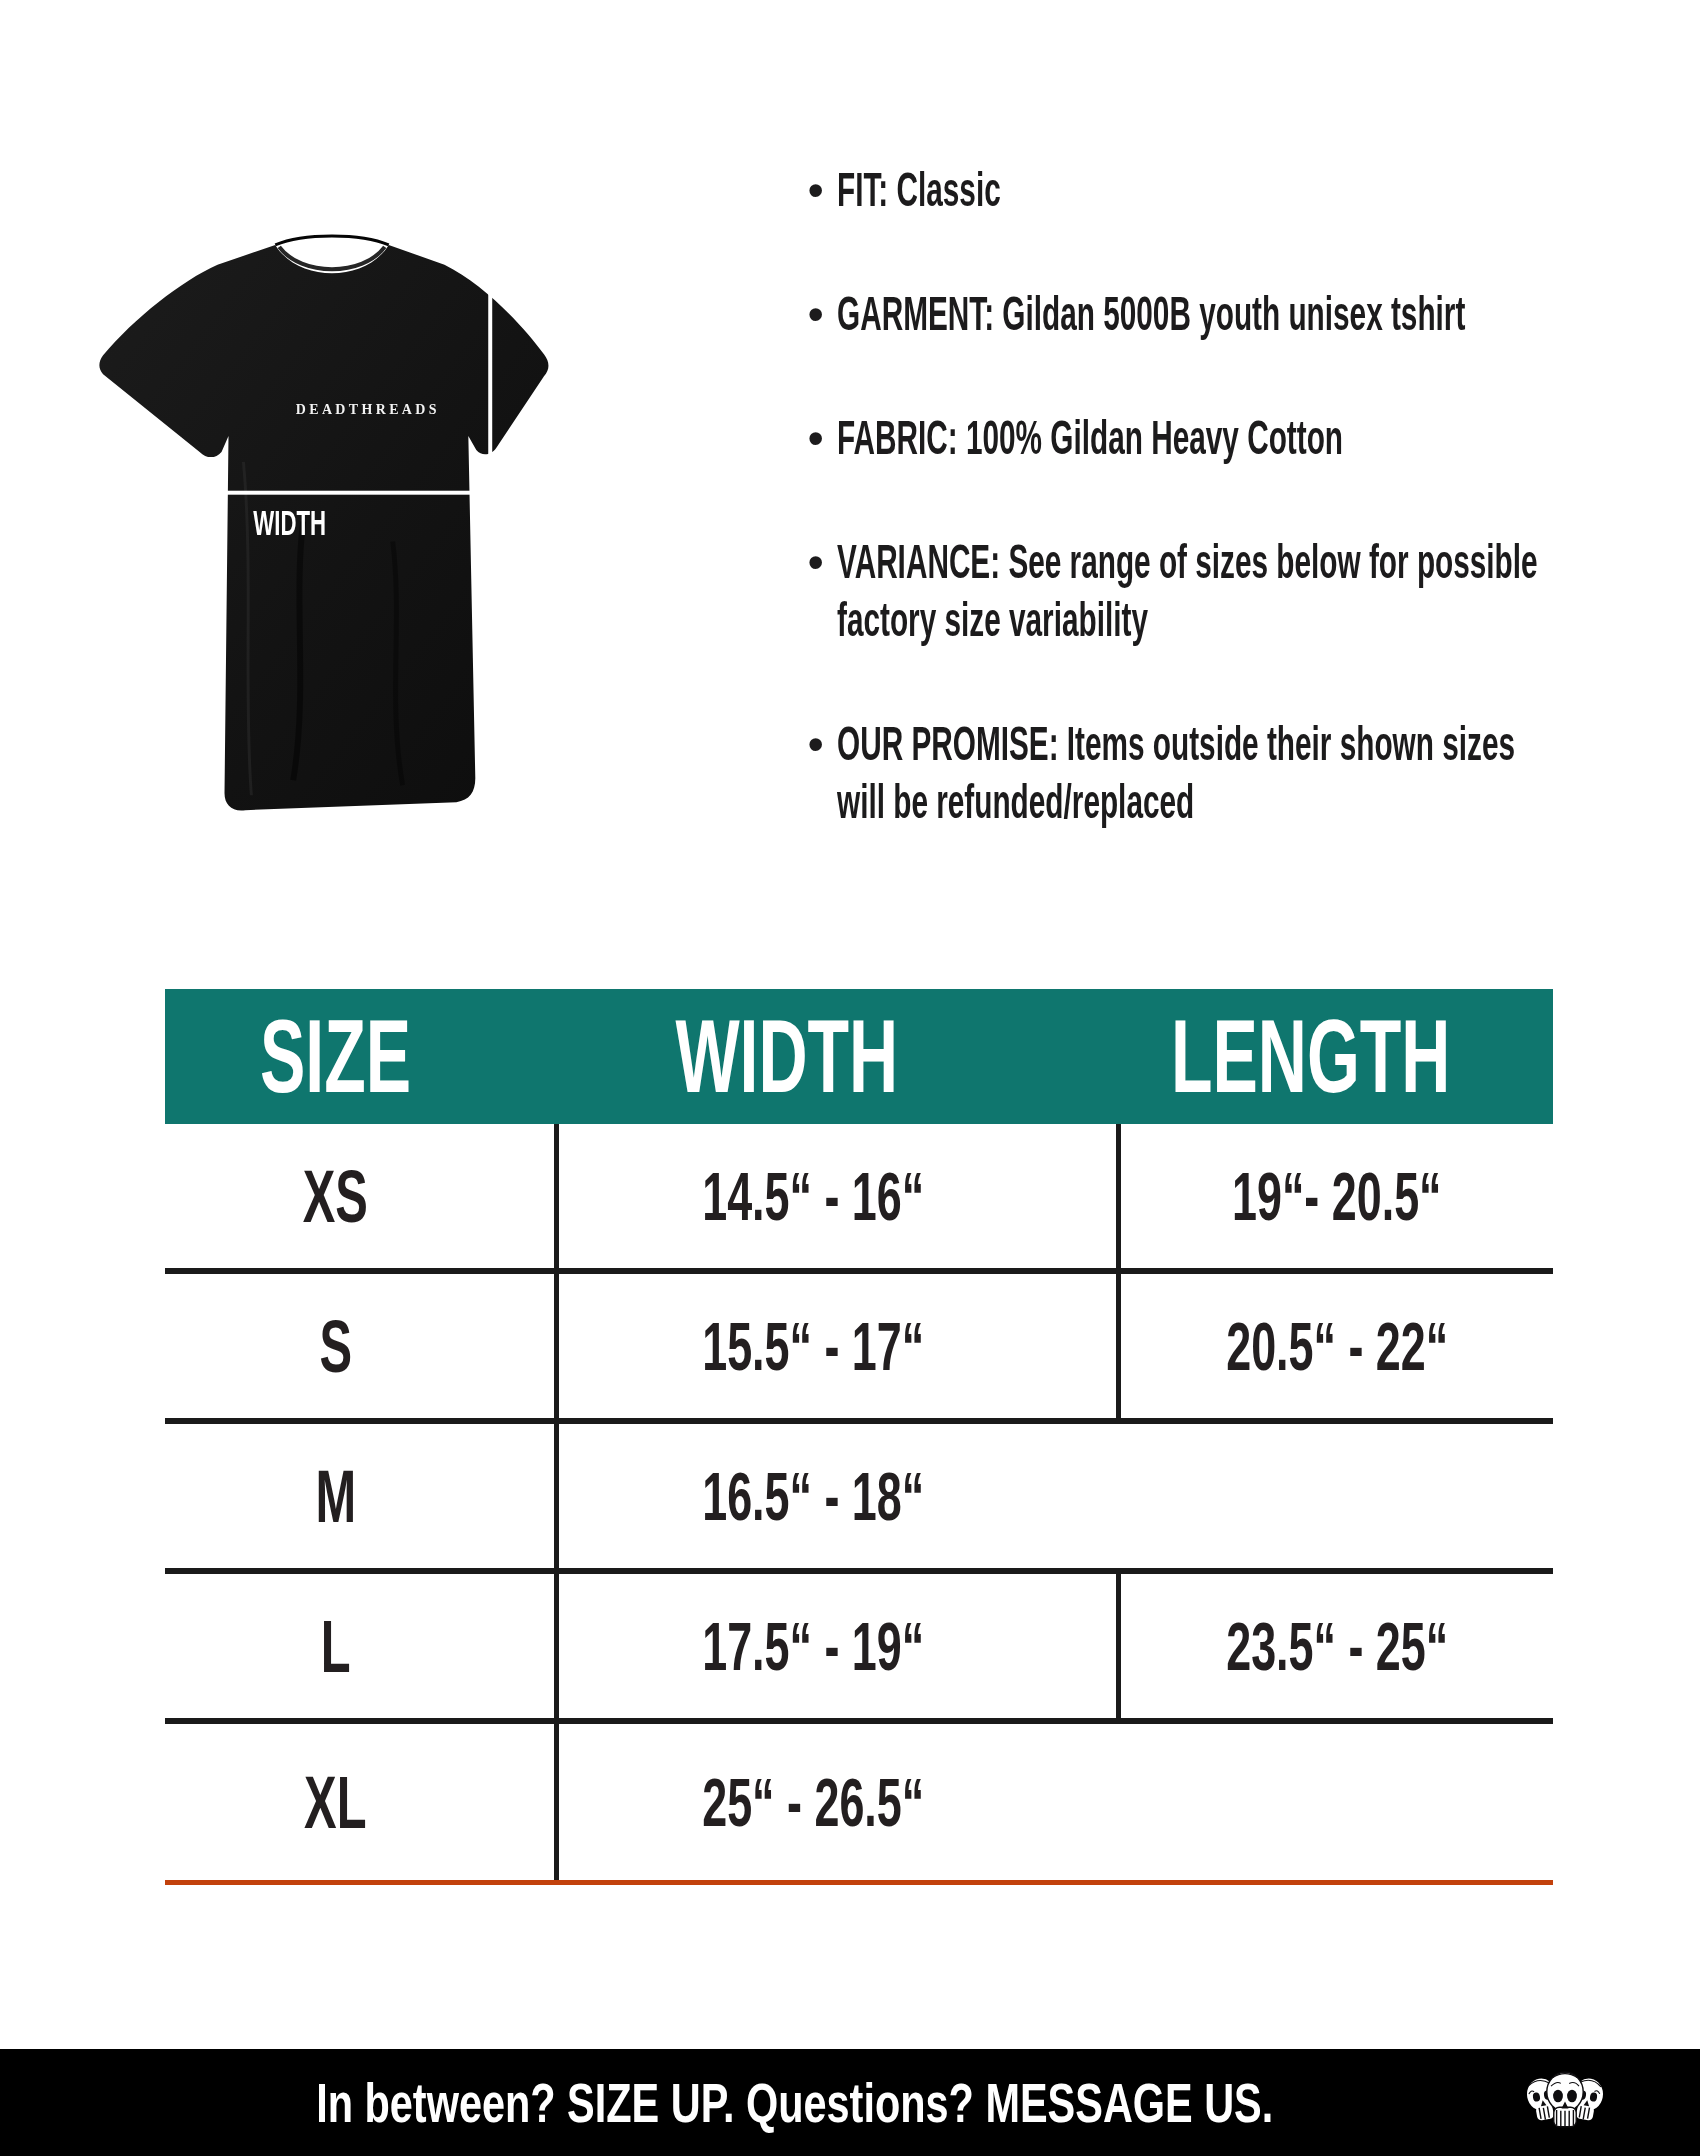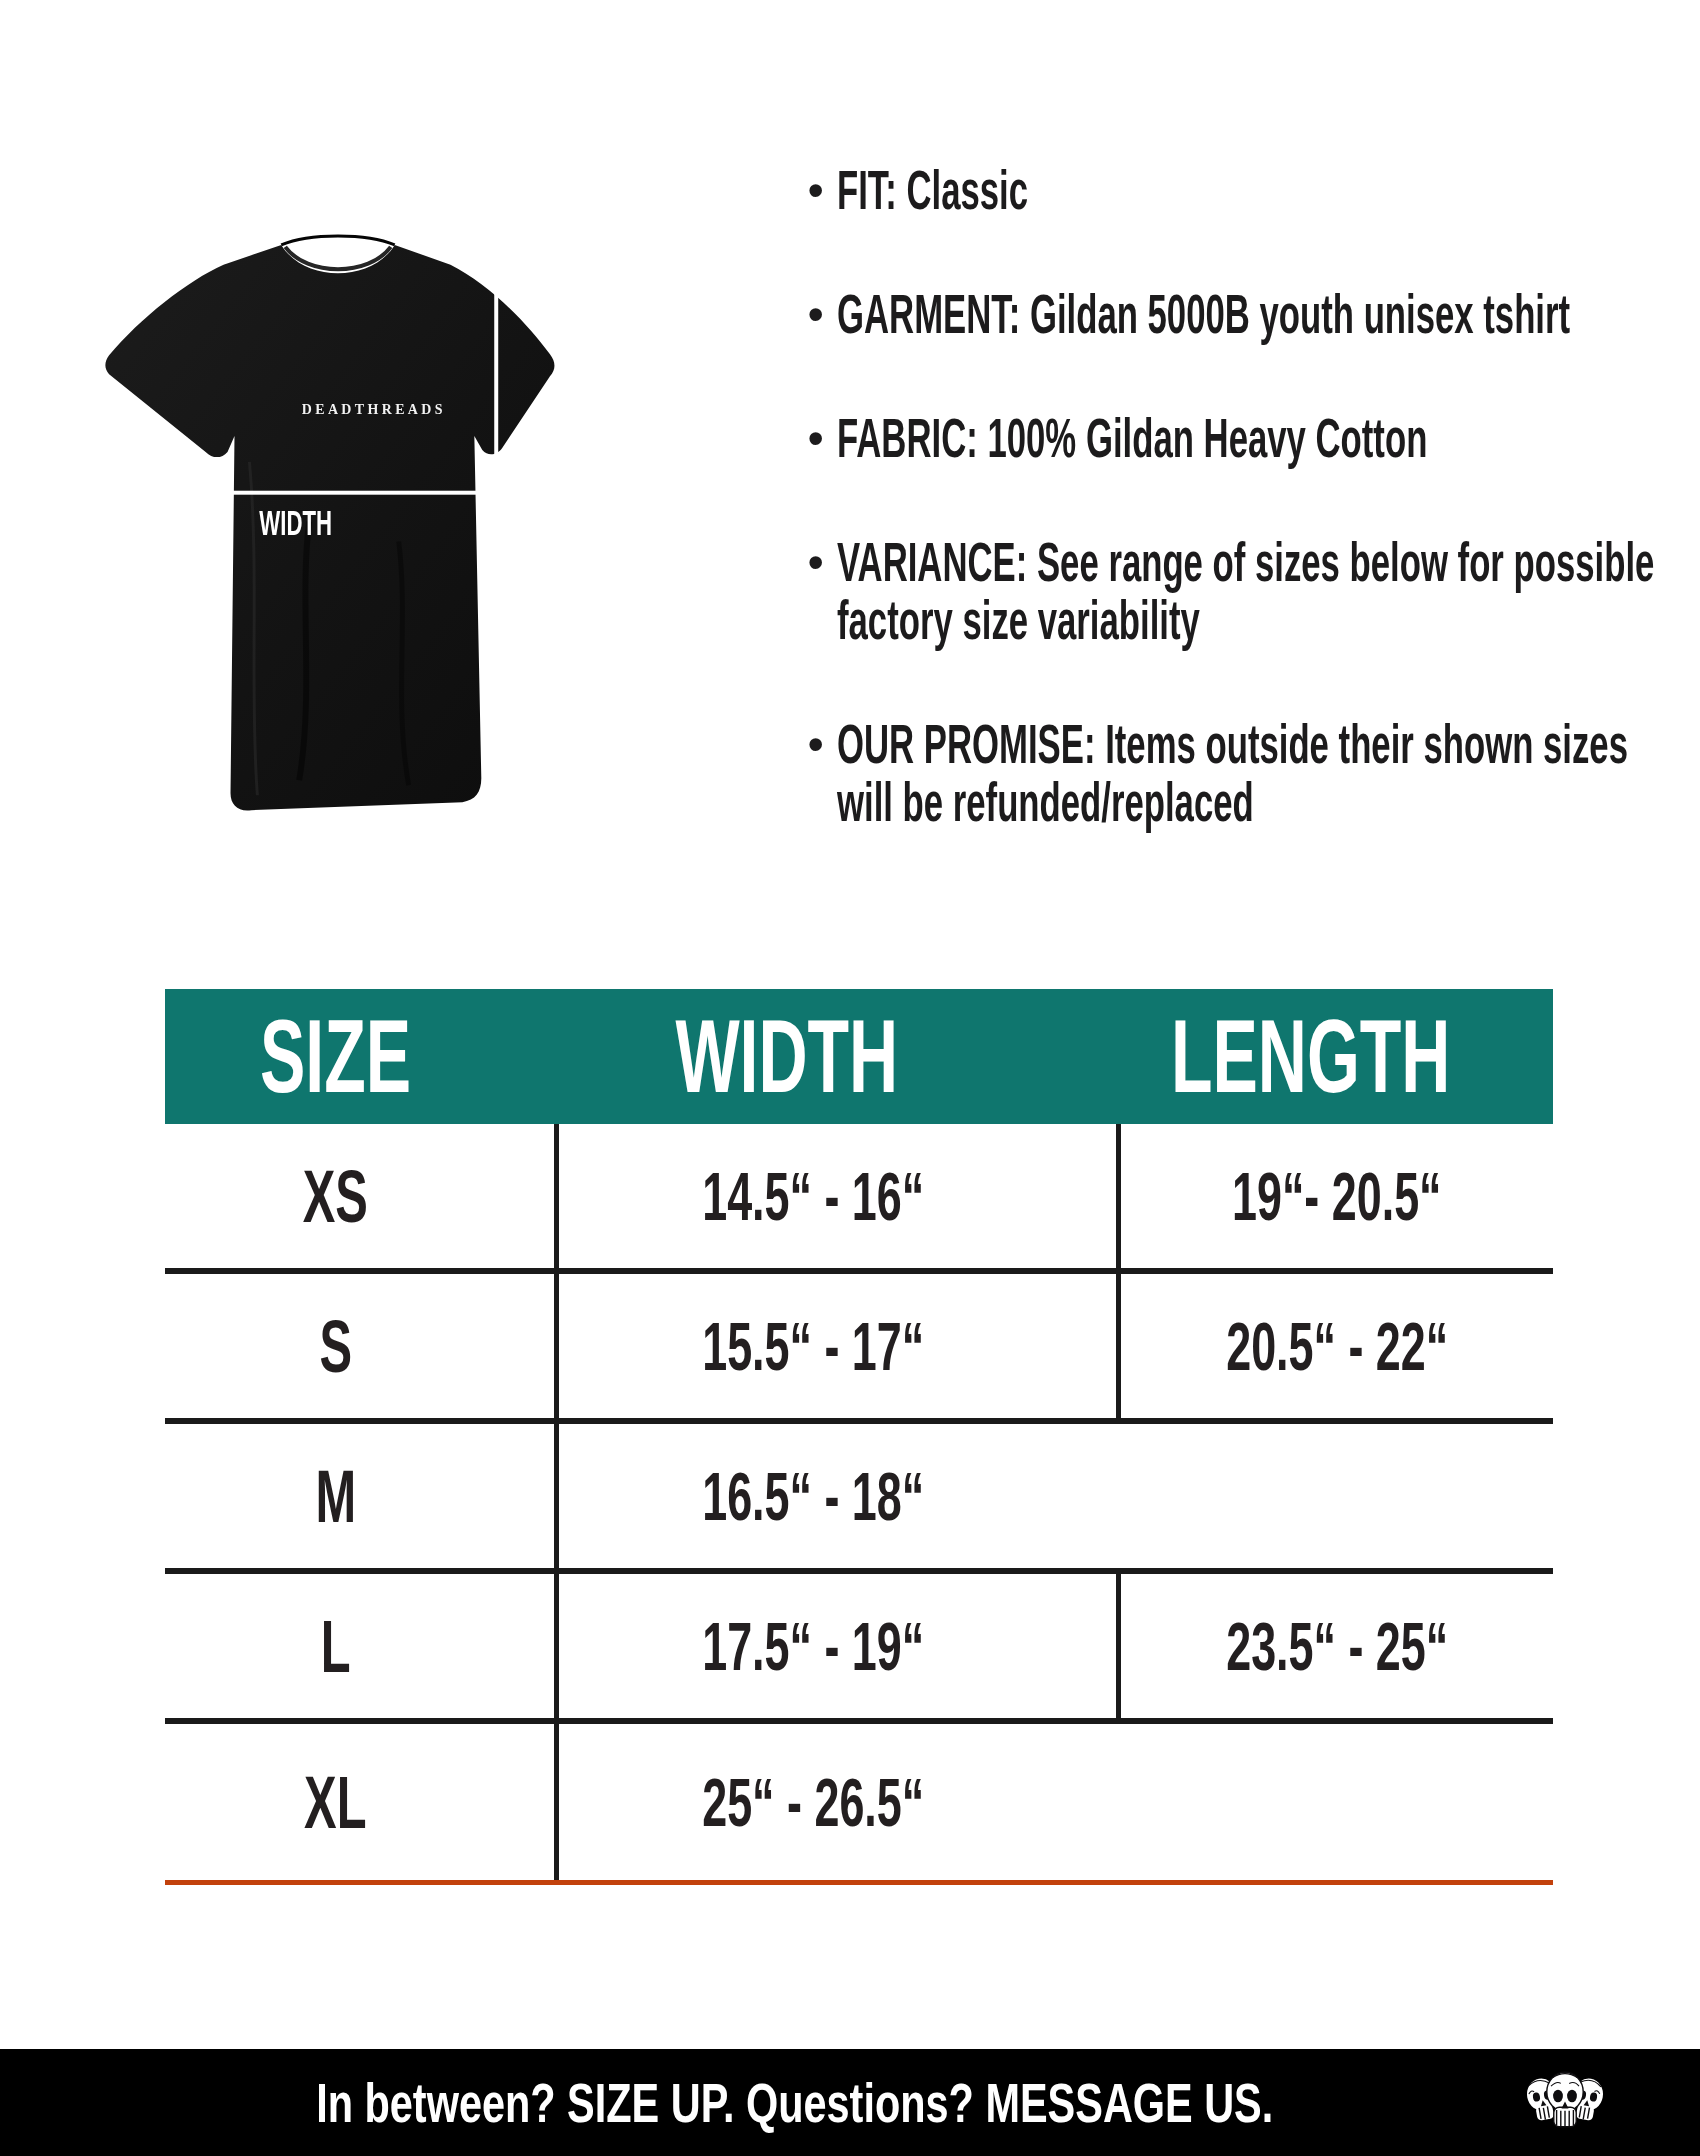--- a/index.html
+++ b/index.html
@@ -9,32 +9,32 @@
     position:relative;
     font-family:"Liberation Sans",sans-serif;
     overflow:hidden;
     color:#1d1c1d;
   }
   
   .cx{display:inline-block;transform:scaleX(0.66);transform-origin:center center;white-space:nowrap;font-weight:bold;}
   .cxl{display:inline-block;transform:scaleX(0.62);transform-origin:left center;white-space:nowrap;font-weight:bold;}
 
   
-  .shirt-wrap{position:absolute;left:100px;top:223px;width:474px;height:623px;}
+  .shirt-wrap{position:absolute;left:94px;top:223px;width:474px;height:623px;}
   .shirt-wrap svg{display:block;width:100%;height:100%;}
 
   
   .bullets{
     position:absolute;left:808px;top:161px;width:856px;
     list-style:none;margin:0;padding:0;
     display:flex;flex-direction:column;gap:66px;
   }
   .bullet{display:flex;align-items:flex-start;gap:14px;color:#1c1b1c;}
   .bullet .dot{font-size:44px;line-height:58px;font-weight:bold;}
-  .bullet .line{display:block;font-size:56px;line-height:58px;}
+  .bullet .line{display:block;font-size:48px;line-height:58px;}
 
   
   .size-table{position:absolute;left:165px;top:989px;width:1388px;}
   .thead{
     height:135px;display:grid;grid-template-columns:341px 562px 485px;
   }
   .th{display:flex;align-items:center;justify-content:center;color:#ffffff;font-size:103px;}
   .tbody{border-bottom:5px solid #c2410c;}
   .tr{display:grid;grid-template-columns:341px 562px 485px;height:144px;border-bottom:6px solid #1a1a1a;}
   .tr:last-child{height:156px;border-bottom:none;}

